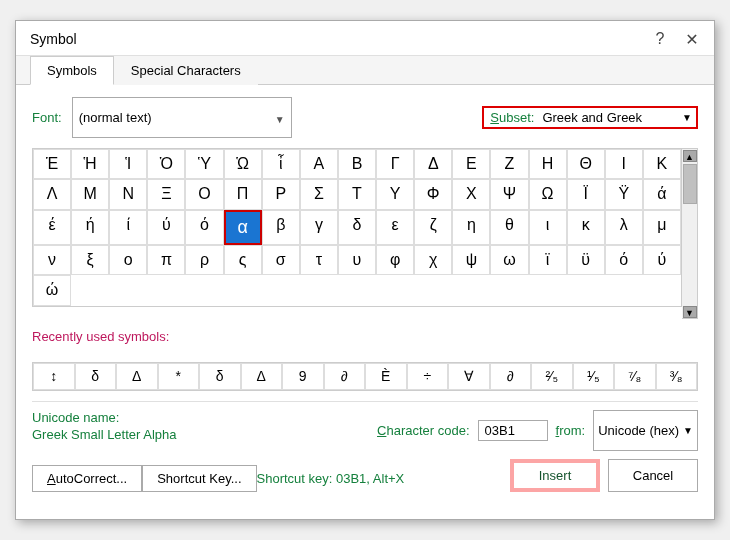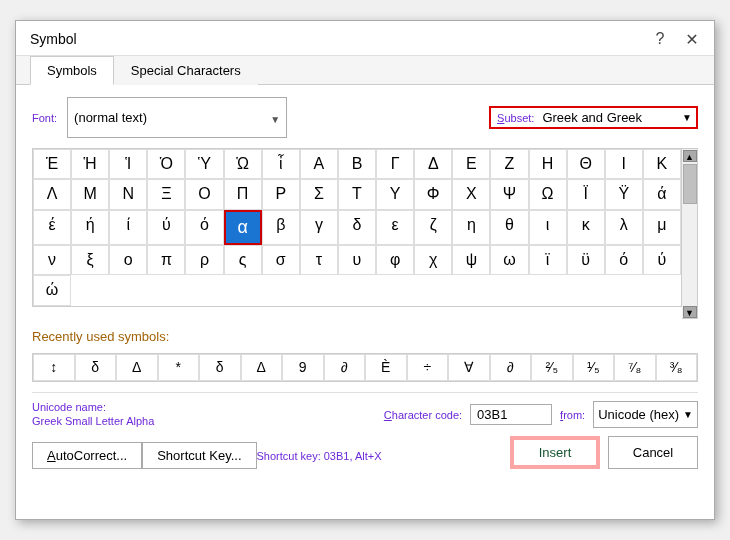--- a/index.html
+++ b/index.html
@@ -76,22 +76,22 @@
     .content {
       padding: 12px 16px;
     }
     .row {
       display: flex;
       align-items: center;
       gap: 10px;
       margin-bottom: 10px;
     }
     .label {
-      color: #6d28d9;
-      font-size: 11px;
+      color: #15803d;
+      font-size: 13px;
       white-space: nowrap;
     }
     .select-box {
       border: 1px solid #aaa;
       background: #fff;
       padding: 12px 6px;
       font-size: 13px;
       display: flex;
       align-items: flex-end;
       justify-content: space-between;
@@ -147,22 +147,22 @@
     }
     .grid-with-scroll {
       display: flex;
       margin-bottom: 10px;
     }
     .symbol-grid-wrap {
       flex: 1;
     }
     .recently-label {
       font-size: 13px;
-      color: #a16207;
-      margin-bottom: 9px;
+      color: #be185d;
+      margin-bottom: 18px;
     }
     .recently-grid {
       border: 1px solid #ccc;
       display: grid;
       grid-template-columns: repeat(16, 1fr);
       margin-bottom: 10px;
     }
     .recently-cell {
       border: 1px solid #ddd;
       text-align: center;
@@ -176,26 +176,26 @@
     }
     .charcode-row {
       display: flex;
       align-items: center;
       gap: 8px;
     }
     .charcode-input {
       border: 1px solid #aaa;
       padding: 2px 6px;
       font-size: 13px;
-      width: 82px;
+      width: 70px;
     }
     .from-select {
       border: 1px solid #aaa;
       background: #fff;
-      padding: 5px 4px;
+      padding: 12px 4px;
       font-size: 13px;
       display: flex;
       align-items: center;
       cursor: pointer;
     }
     .from-select .arrow {
       font-size: 10px;
       margin-left: 4px;
     }
     .bottom-buttons {

